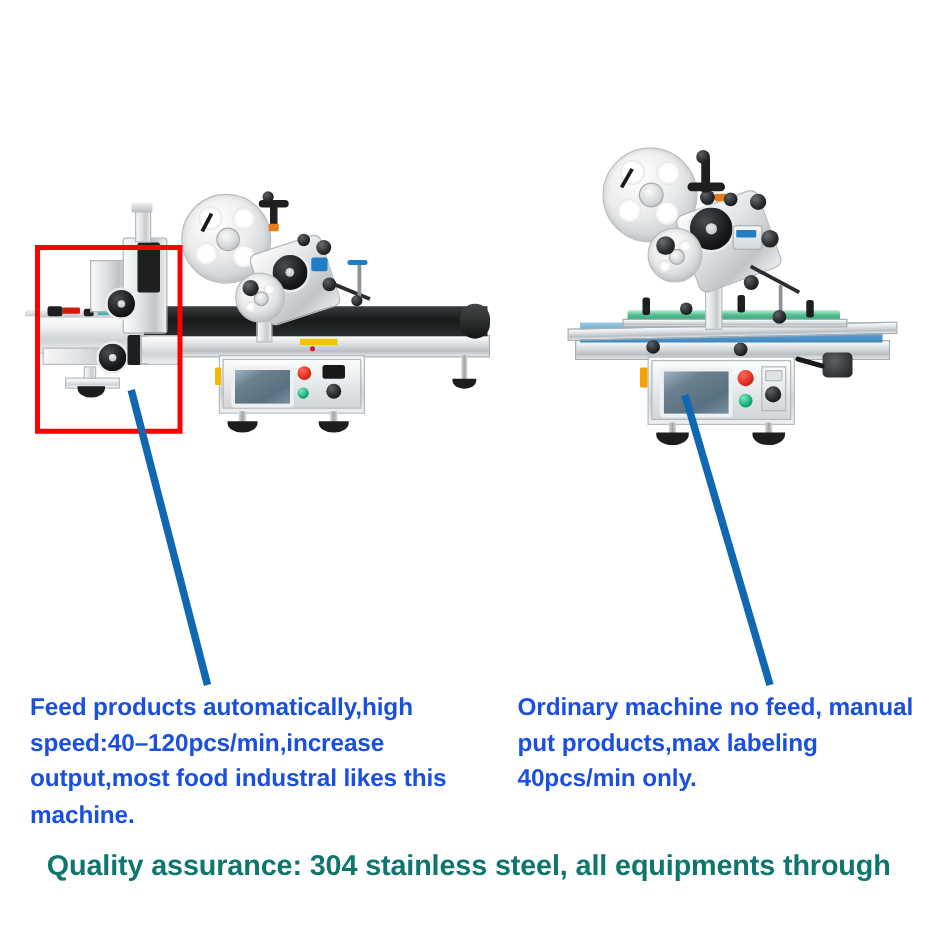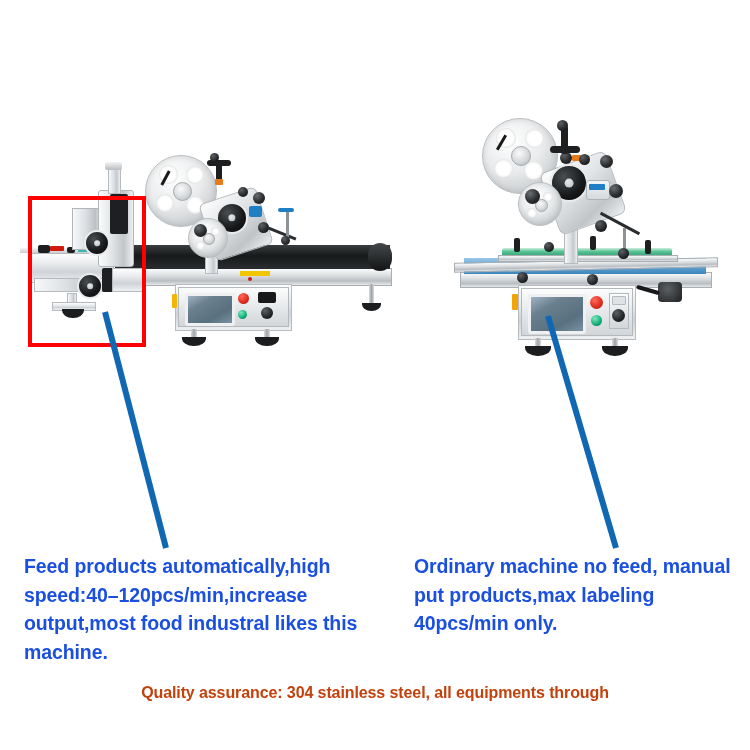--- a/index.html
+++ b/index.html
@@ -181,22 +181,22 @@
   }
   .caption-left { left: 24px; top: 552px; width: 360px; }
   .caption-right { left: 414px; top: 552px; width: 320px; }
 
   .footer-note {
     position: absolute;
     left: 25px;
     top: 678px;
     width: 700px;
     text-align: center;
-    color: #c2410c;
-    font-size: 16px;
+    color: #0f766e;
+    font-size: 23px;
     font-weight: bold;
     line-height: 29px;
     letter-spacing: -0.1px;
   }
 </style>
 </head>
 <body>
 
 <div id="page">
 

